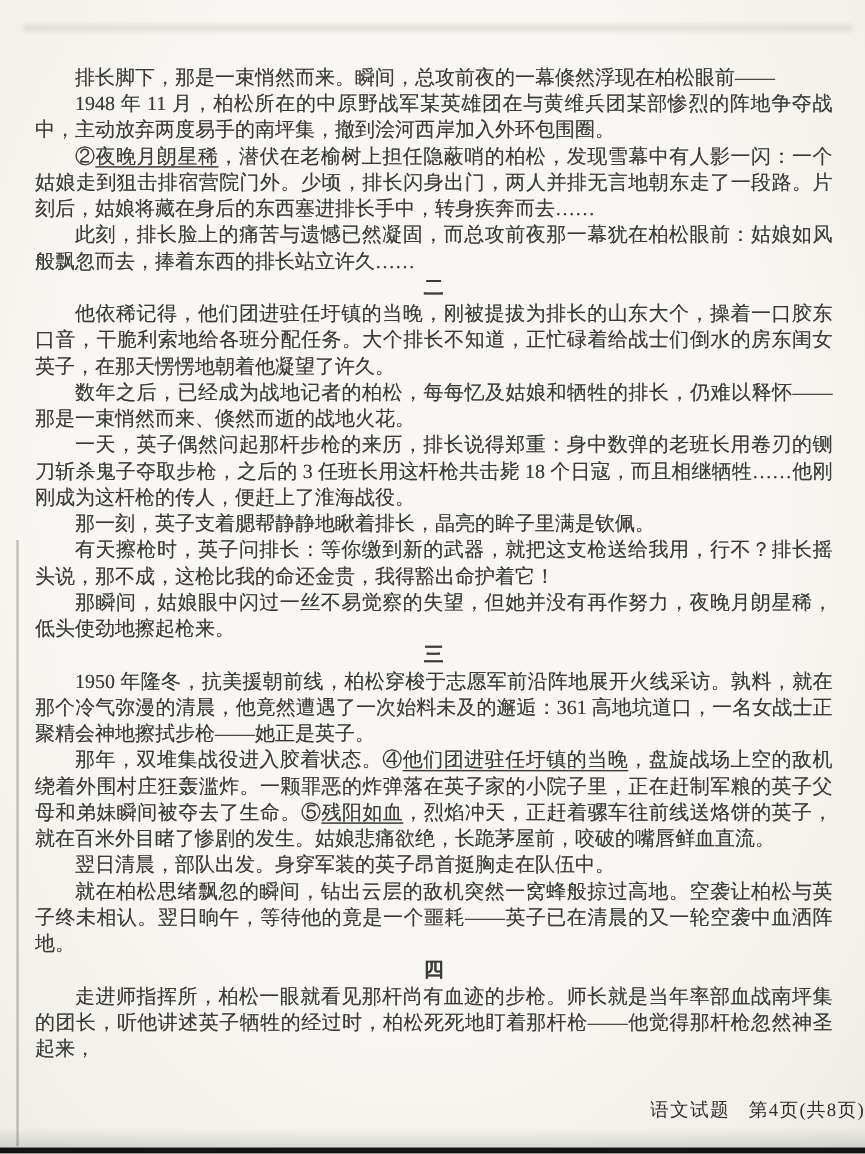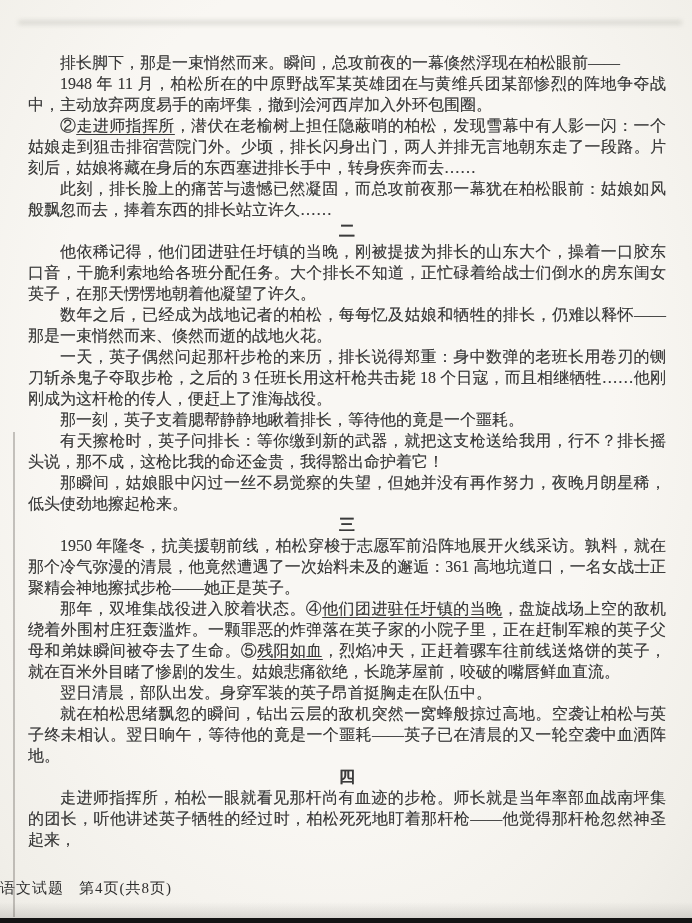--- a/index.html
+++ b/index.html
@@ -55,42 +55,42 @@
     line-height: 21px;
   }
   .u {
     text-decoration: underline;
     text-underline-offset: 3px;
     text-decoration-thickness: 1px;
   }
   .footer {
     position: absolute;
     top: 879px; left: 0; right: 0;
-    text-align: left;
+    text-align: right;
     color: #2e2e2e;
     font-size: 15px;
     letter-spacing: 1px;
   }
   .footer .footer-page-info { margin-left: 1em; }
 </style>
 </head>
 <body>
 
 <div class="page">
   <div class="scan-smudge-top"></div>
   <main class="passage" id="passage">
       <p class="para"><span>排长脚下，那是一束悄然而来。瞬间，总攻前夜的一幕倏然浮现在柏松眼前——</span></p>
       <p class="para"><span>1948 年 11 月，柏松所在的中原野战军某英雄团在与黄维兵团某部惨烈的阵地争夺战中，主动放弃两度易手的南坪集，撤到浍河西岸加入外环包围圈。</span></p>
-      <p class="para"><span>②</span><span class="u">走进师指挥所</span><span>，潜伏在老榆树上担任隐蔽哨的柏松，发现雪幕中有人影一闪：一个姑娘走到狙击排宿营院门外。少顷，排长闪身出门，两人并排无言地朝东走了一段路。片刻后，姑娘将藏在身后的东西塞进排长手中，转身疾奔而去……</span></p>
+      <p class="para"><span>②</span><span class="u">夜晚月朗星稀</span><span>，潜伏在老榆树上担任隐蔽哨的柏松，发现雪幕中有人影一闪：一个姑娘走到狙击排宿营院门外。少顷，排长闪身出门，两人并排无言地朝东走了一段路。片刻后，姑娘将藏在身后的东西塞进排长手中，转身疾奔而去……</span></p>
       <p class="para"><span>此刻，排长脸上的痛苦与遗憾已然凝固，而总攻前夜那一幕犹在柏松眼前：姑娘如风般飘忽而去，捧着东西的排长站立许久……</span></p>
       <div class="sec-heading">二</div>
       <p class="para"><span>他依稀记得，他们团进驻任圩镇的当晚，刚被提拔为排长的山东大个，操着一口胶东口音，干脆利索地给各班分配任务。大个排长不知道，正忙碌着给战士们倒水的房东闺女英子，在那天愣愣地朝着他凝望了许久。</span></p>
       <p class="para"><span>数年之后，已经成为战地记者的柏松，每每忆及姑娘和牺牲的排长，仍难以释怀——那是一束悄然而来、倏然而逝的战地火花。</span></p>
       <p class="para"><span>一天，英子偶然问起那杆步枪的来历，排长说得郑重：身中数弹的老班长用卷刃的铡刀斩杀鬼子夺取步枪，之后的 3 任班长用这杆枪共击毙 18 个日寇，而且相继牺牲……他刚刚成为这杆枪的传人，便赶上了淮海战役。</span></p>
-      <p class="para"><span>那一刻，英子支着腮帮静静地瞅着排长，等待他的竟是一个噩耗。</span></p>
+      <p class="para"><span>那一刻，英子支着腮帮静静地瞅着排长，晶亮的眸子里满是钦佩。</span></p>
       <p class="para"><span>有天擦枪时，英子问排长：等你缴到新的武器，就把这支枪送给我用，行不？排长摇头说，那不成，这枪比我的命还金贵，我得豁出命护着它！</span></p>
       <p class="para"><span>那瞬间，姑娘眼中闪过一丝不易觉察的失望，但她并没有再作努力，夜晚月朗星稀，低头使劲地擦起枪来。</span></p>
       <div class="sec-heading">三</div>
       <p class="para"><span>1950 年隆冬，抗美援朝前线，柏松穿梭于志愿军前沿阵地展开火线采访。孰料，就在那个冷气弥漫的清晨，他竟然遭遇了一次始料未及的邂逅：361 高地坑道口，一名女战士正聚精会神地擦拭步枪——她正是英子。</span></p>
       <p class="para"><span>那年，双堆集战役进入胶着状态。④</span><span class="u">他们团进驻任圩镇的当晚</span><span>，盘旋战场上空的敌机绕着外围村庄狂轰滥炸。一颗罪恶的炸弹落在英子家的小院子里，正在赶制军粮的英子父母和弟妹瞬间被夺去了生命。⑤</span><span class="u">残阳如血</span><span>，烈焰冲天，正赶着骡车往前线送烙饼的英子，就在百米外目睹了惨剧的发生。姑娘悲痛欲绝，长跪茅屋前，咬破的嘴唇鲜血直流。</span></p>
       <p class="para"><span>翌日清晨，部队出发。身穿军装的英子昂首挺胸走在队伍中。</span></p>
       <p class="para"><span>就在柏松思绪飘忽的瞬间，钻出云层的敌机突然一窝蜂般掠过高地。空袭让柏松与英子终未相认。翌日晌午，等待他的竟是一个噩耗——英子已在清晨的又一轮空袭中血洒阵地。</span></p>
       <div class="sec-heading">四</div>
       <p class="para"><span>走进师指挥所，柏松一眼就看见那杆尚有血迹的步枪。师长就是当年率部血战南坪集的团长，听他讲述英子牺牲的经过时，柏松死死地盯着那杆枪——他觉得那杆枪忽然神圣起来，</span></p>
     </main>

